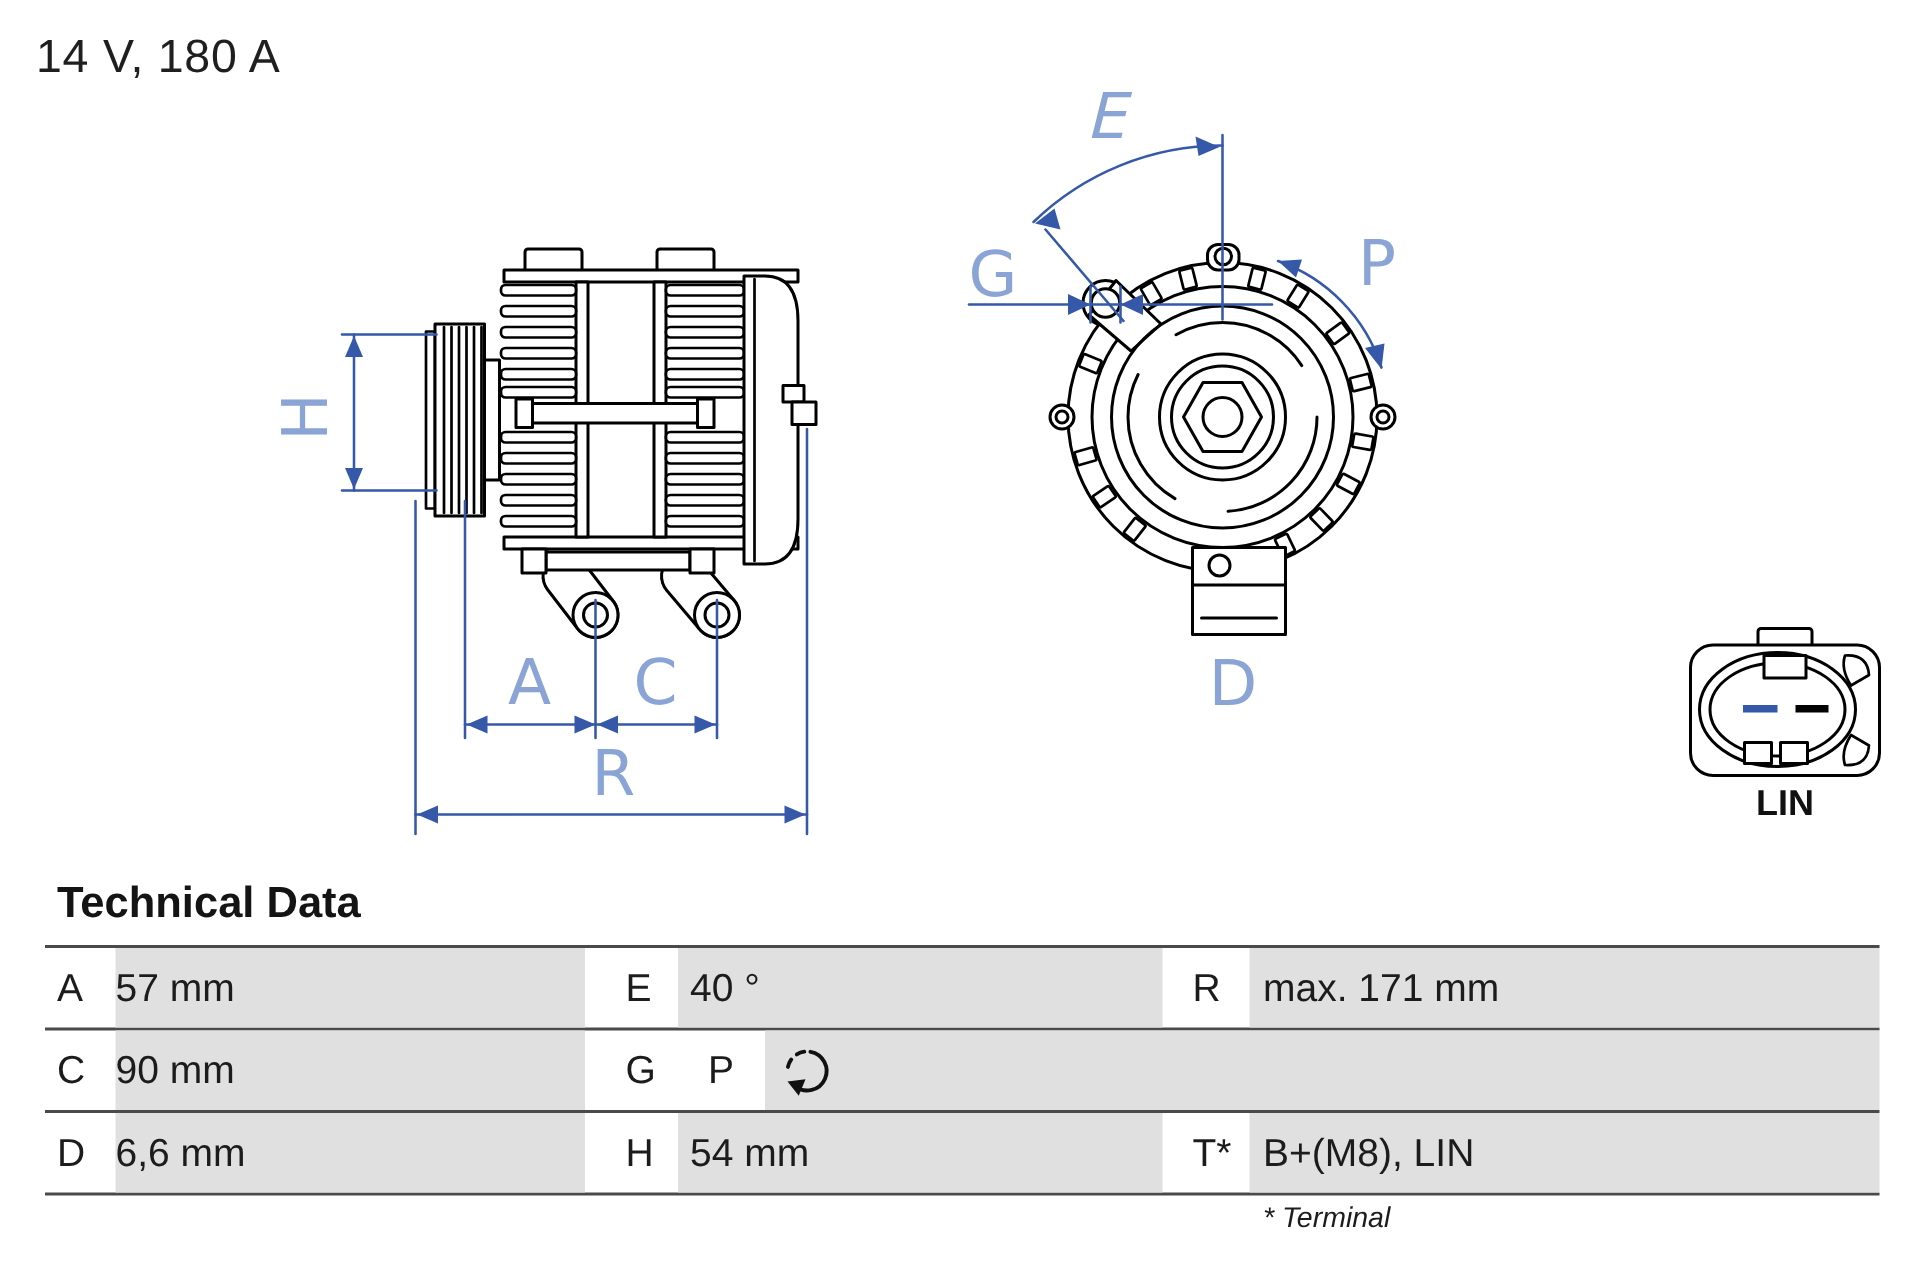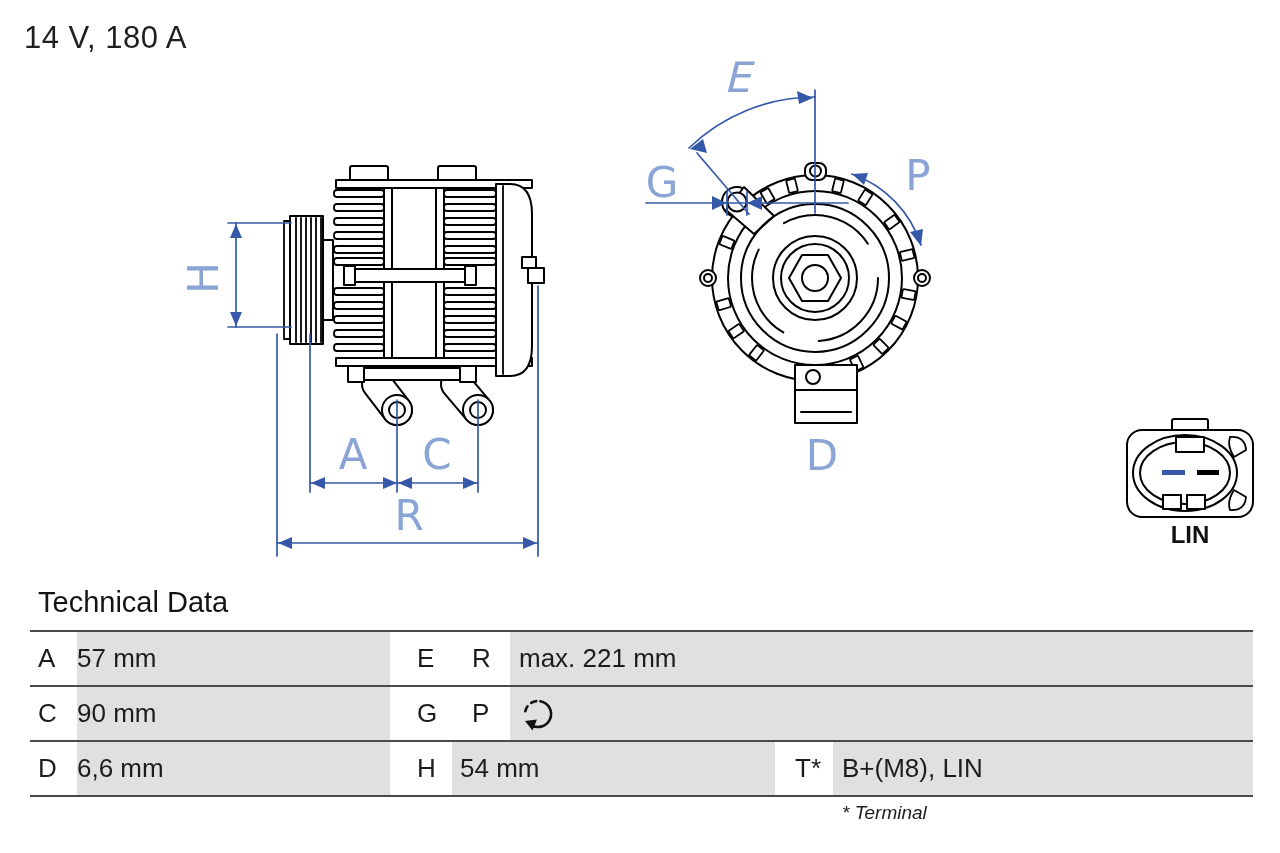--- a/index.html
+++ b/index.html
@@ -3,21 +3,21 @@
 <meta charset="utf-8">
 <style>
   html,body{margin:0;padding:0;}
   body{
     width:1280px;height:853px;position:relative;background:#ffffff;
     font-family:"Liberation Sans", sans-serif;color:#1c1c1c;overflow:hidden;
   }
   .abs{position:absolute;}
   #title{left:24px;top:20px;font-size:31px;font-weight:400;color:#1f1f1f;letter-spacing:.5px;}
   #drawing{left:0;top:0;}
-  #tech-heading{left:38px;top:586px;font-size:29px;font-weight:400;color:#141414;}
+  #tech-heading{left:38px;top:586px;font-size:29px;font-weight:700;color:#141414;}
   #tech-table{
     left:30px;top:630px;width:1223px;border-top:2px solid #4a4a4a;
   }
   .trow{display:flex;height:53px;border-bottom:2px solid #4a4a4a;align-items:stretch;font-size:26px;}
   .cell{display:flex;align-items:center;}
   .v{background:#e0e0e0;}
   .k1{width:47px;padding-left:8px;box-sizing:border-box;}
   .v1{width:313px;box-sizing:border-box;}
   .k2{width:62px;padding-left:27px;box-sizing:border-box;}
   .v2{width:323px;padding-left:8px;box-sizing:border-box;}
@@ -245,22 +245,23 @@
 </svg>
 
 <div id="tech-heading" class="abs">Technical Data</div>
 
 <div id="tech-table" class="abs">
 
   <div class="trow">
     <div class="cell k1">A</div>
     <div class="cell v v1">57 mm</div>
     <div class="cell k2">E</div>
+    <div class="cell v v2">40 °</div>
     <div class="cell k3">R</div>
-    <div class="cell v v3">max. 221 mm</div>
+    <div class="cell v v3">max. 171 mm</div>
   </div>
 
   <div class="trow">
     <div class="cell k1">C</div>
     <div class="cell v v1">90 mm</div>
     <div class="cell k2">G</div>
     <div class="cell k3">P</div>
     <div class="cell v v3">
       <svg width="38" height="38" viewBox="0 0 38 38">
         <path d="M 21.3,6.2 A 13 13 0 1 1 11,29.2" fill="none" stroke="#111" stroke-width="2.6" stroke-linecap="round"></path>

